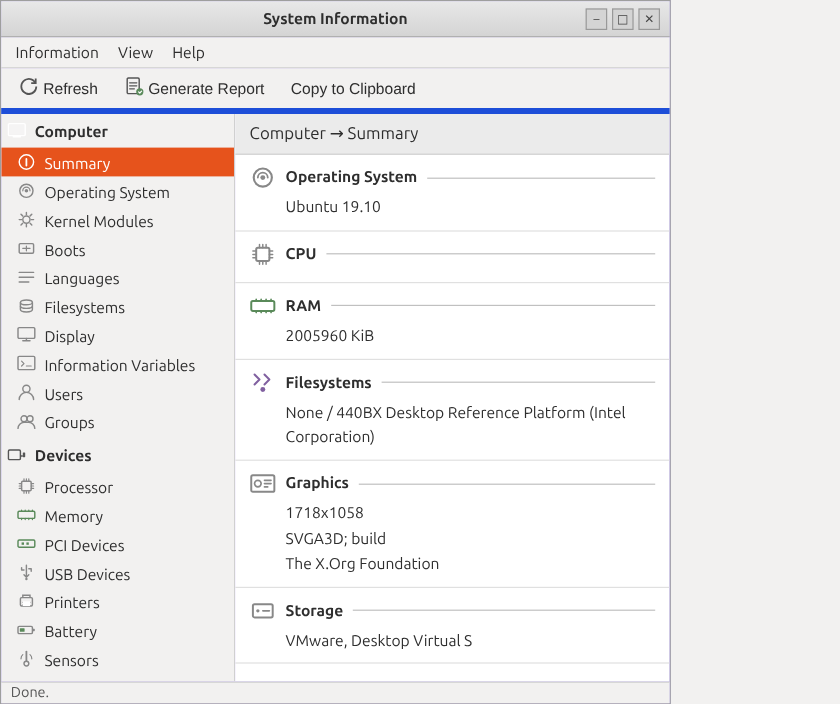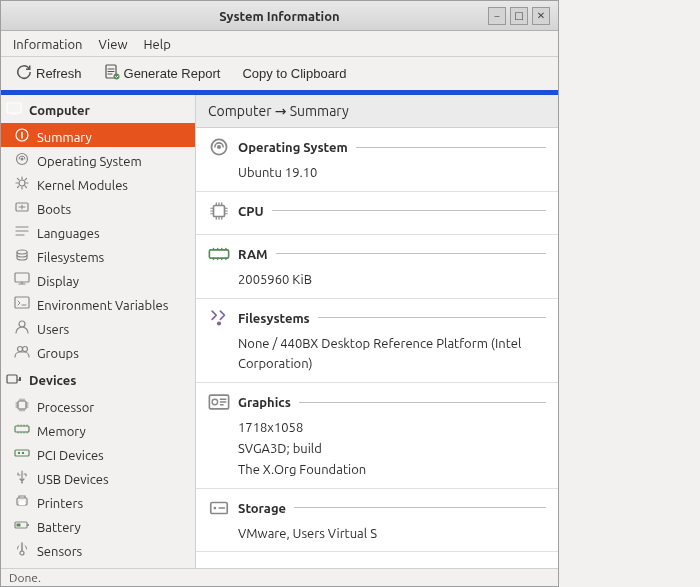--- a/index.html
+++ b/index.html
@@ -331,21 +331,21 @@
           <span>Display</span>
         </div>
 
         <div class="sidebar-item">
           <span class="item-icon">
             <svg viewBox="0 0 16 16" fill="none" xmlns="http://www.w3.org/2000/svg">
               <rect x="1" y="2" width="14" height="11" rx="1" stroke="#888" stroke-width="1.2"></rect>
               <path d="M4 6l2 2-2 2M8 10h4" stroke="#888" stroke-width="1" stroke-linecap="round" stroke-linejoin="round"></path>
             </svg>
           </span>
-          <span>Environment Variables</span>
+          <span>Information Variables</span>
         </div>
 
 
         <div class="sidebar-item">
           <span class="item-icon">
             <svg viewBox="0 0 16 16" fill="none" xmlns="http://www.w3.org/2000/svg">
               <circle cx="8" cy="5" r="3" stroke="#888" stroke-width="1.2"></circle>
               <path d="M2 14c0-3.3 2.7-6 6-6s6 2.7 6 6" stroke="#888" stroke-width="1.2" stroke-linecap="round"></path>
             </svg>
           </span>
@@ -542,21 +542,21 @@
           <span class="info-section-icon">
             <svg width="22" height="22" viewBox="0 0 16 16" fill="none" xmlns="http://www.w3.org/2000/svg">
               <rect x="2" y="4" width="12" height="8" rx="1" stroke="#888" stroke-width="1.2"></rect>
               <circle cx="5" cy="8" r="1" fill="#888"></circle>
               <path d="M8 8h4" stroke="#888" stroke-width="1" stroke-linecap="round"></path>
             </svg>
           </span>
           <span class="info-section-title">Storage</span>
         </div>
         <div class="info-section-value">
-          <div>VMware, Users Virtual S</div>
+          <div>VMware, Desktop Virtual S</div>
         </div>
       </div>
 
     </div>
   </div>
 
   <div class="statusbar">
     <span>Done.</span>
   </div>
 

